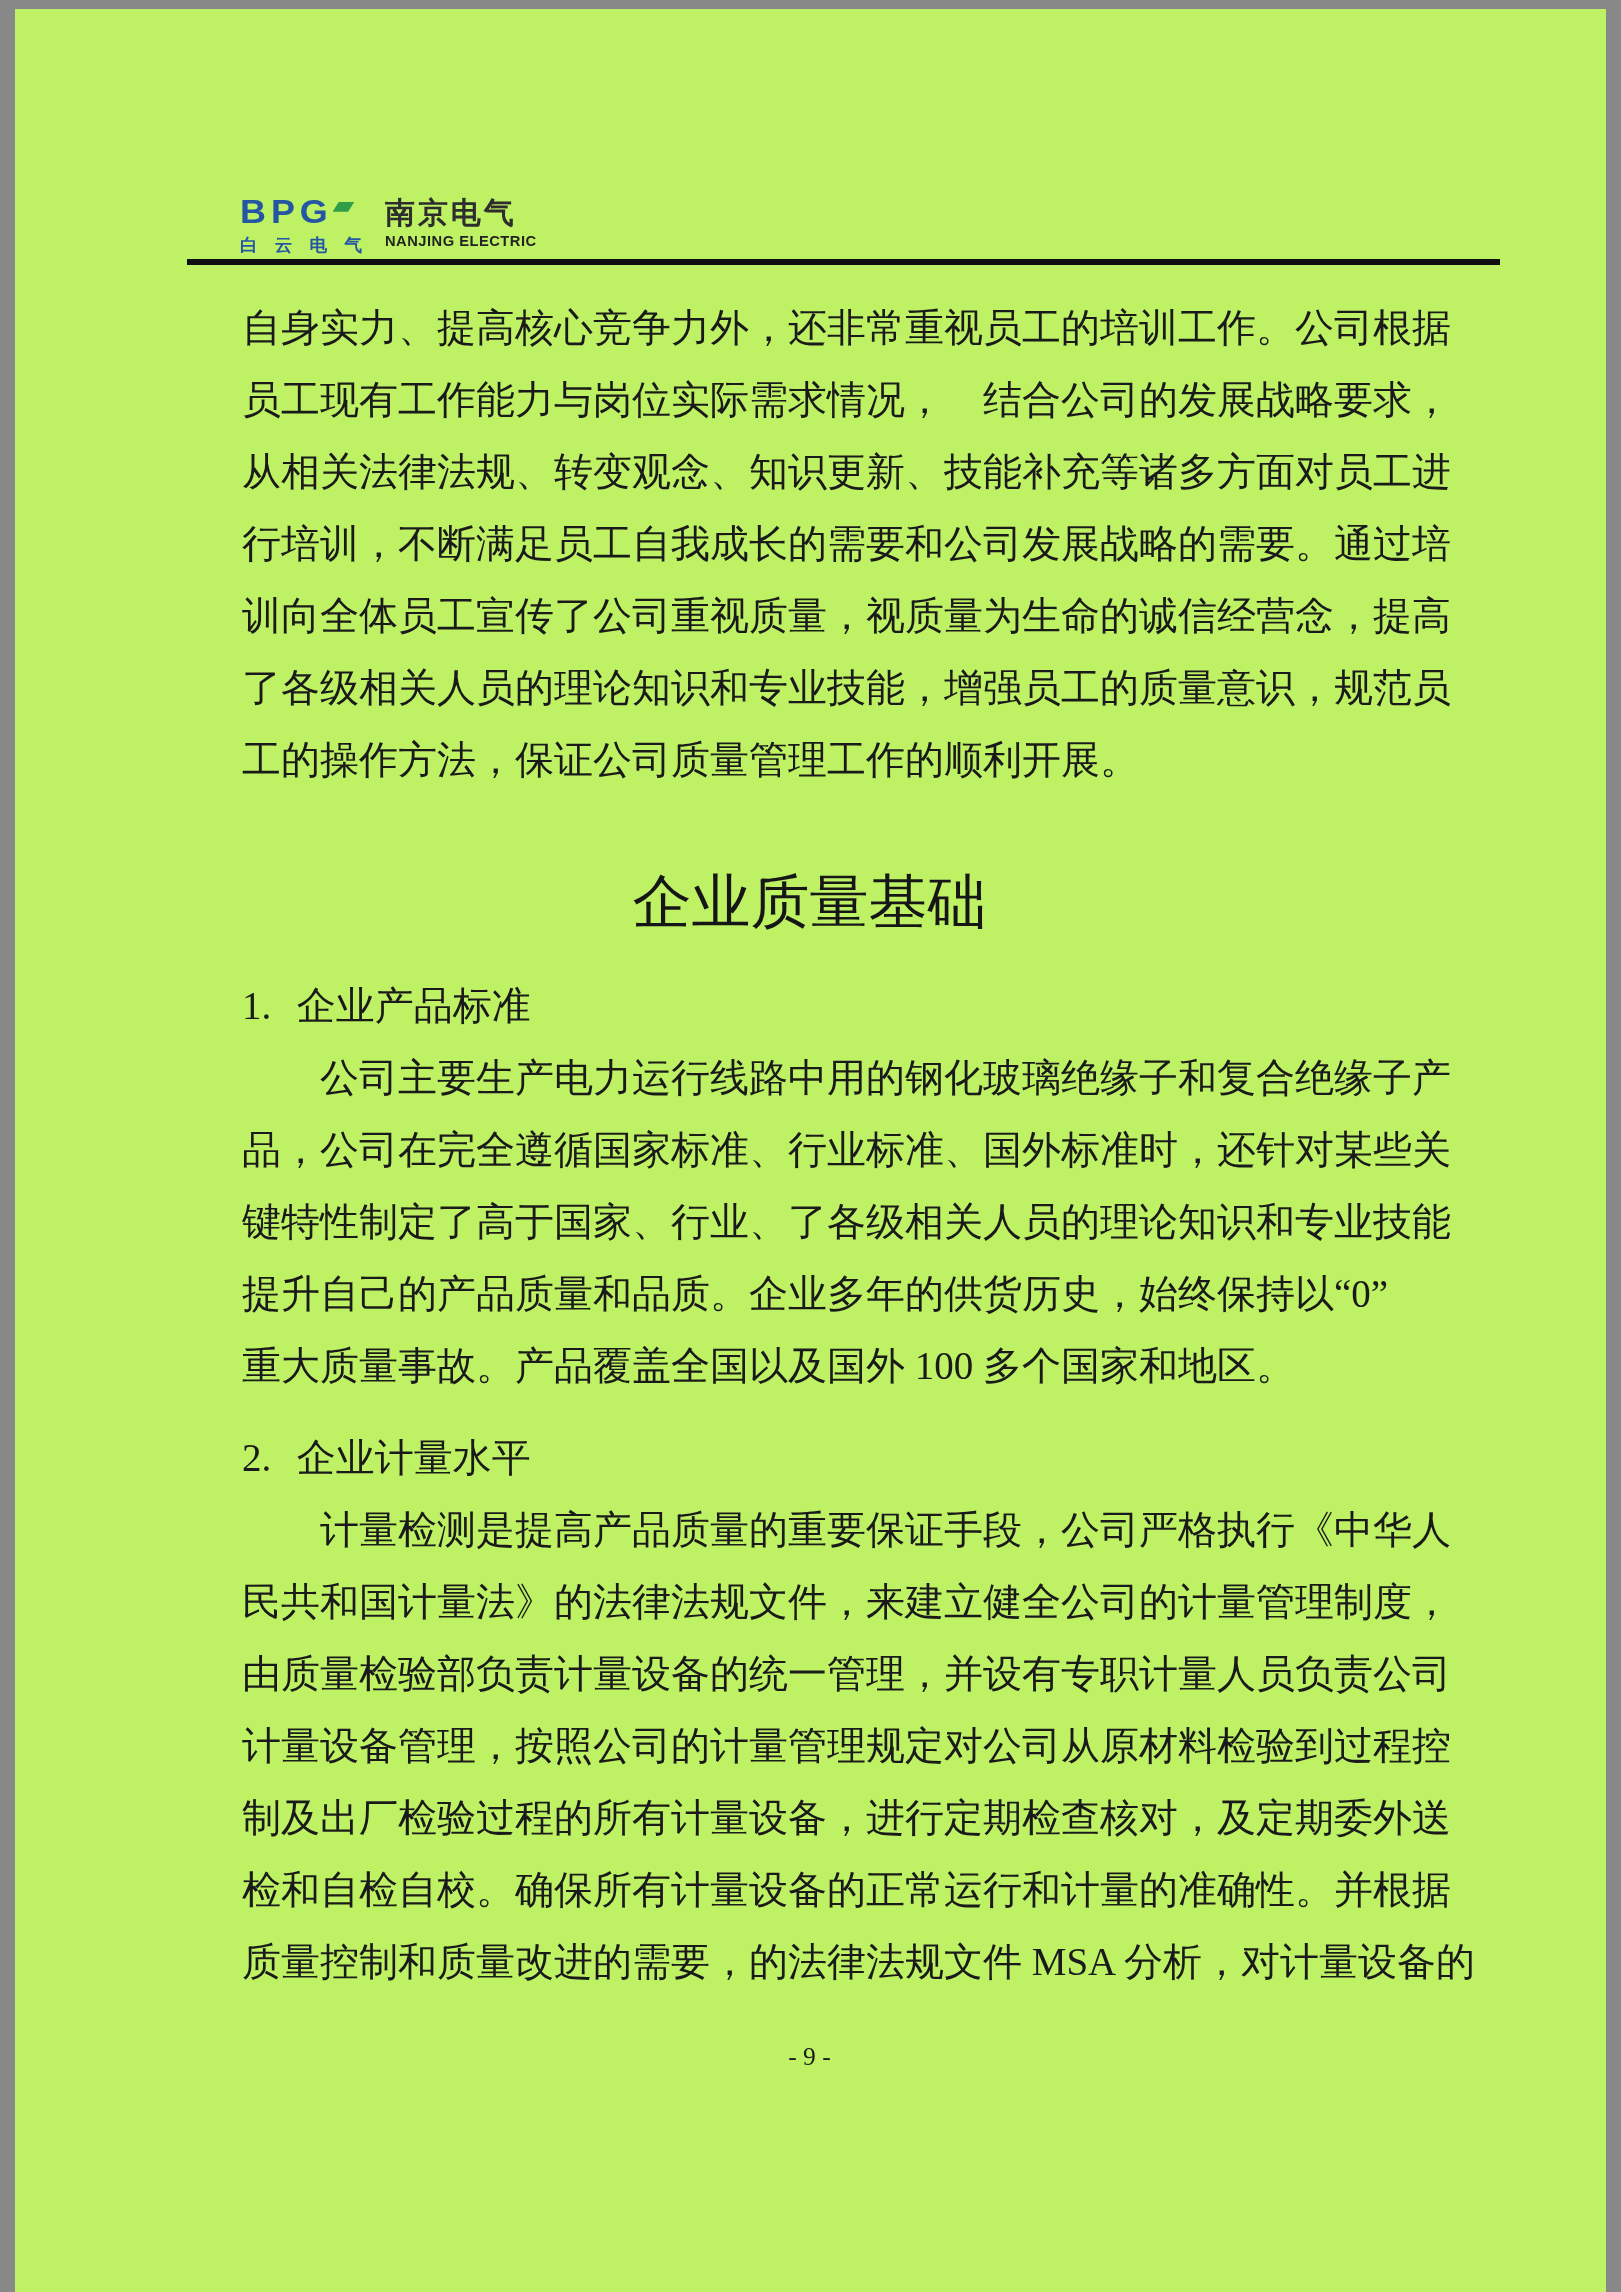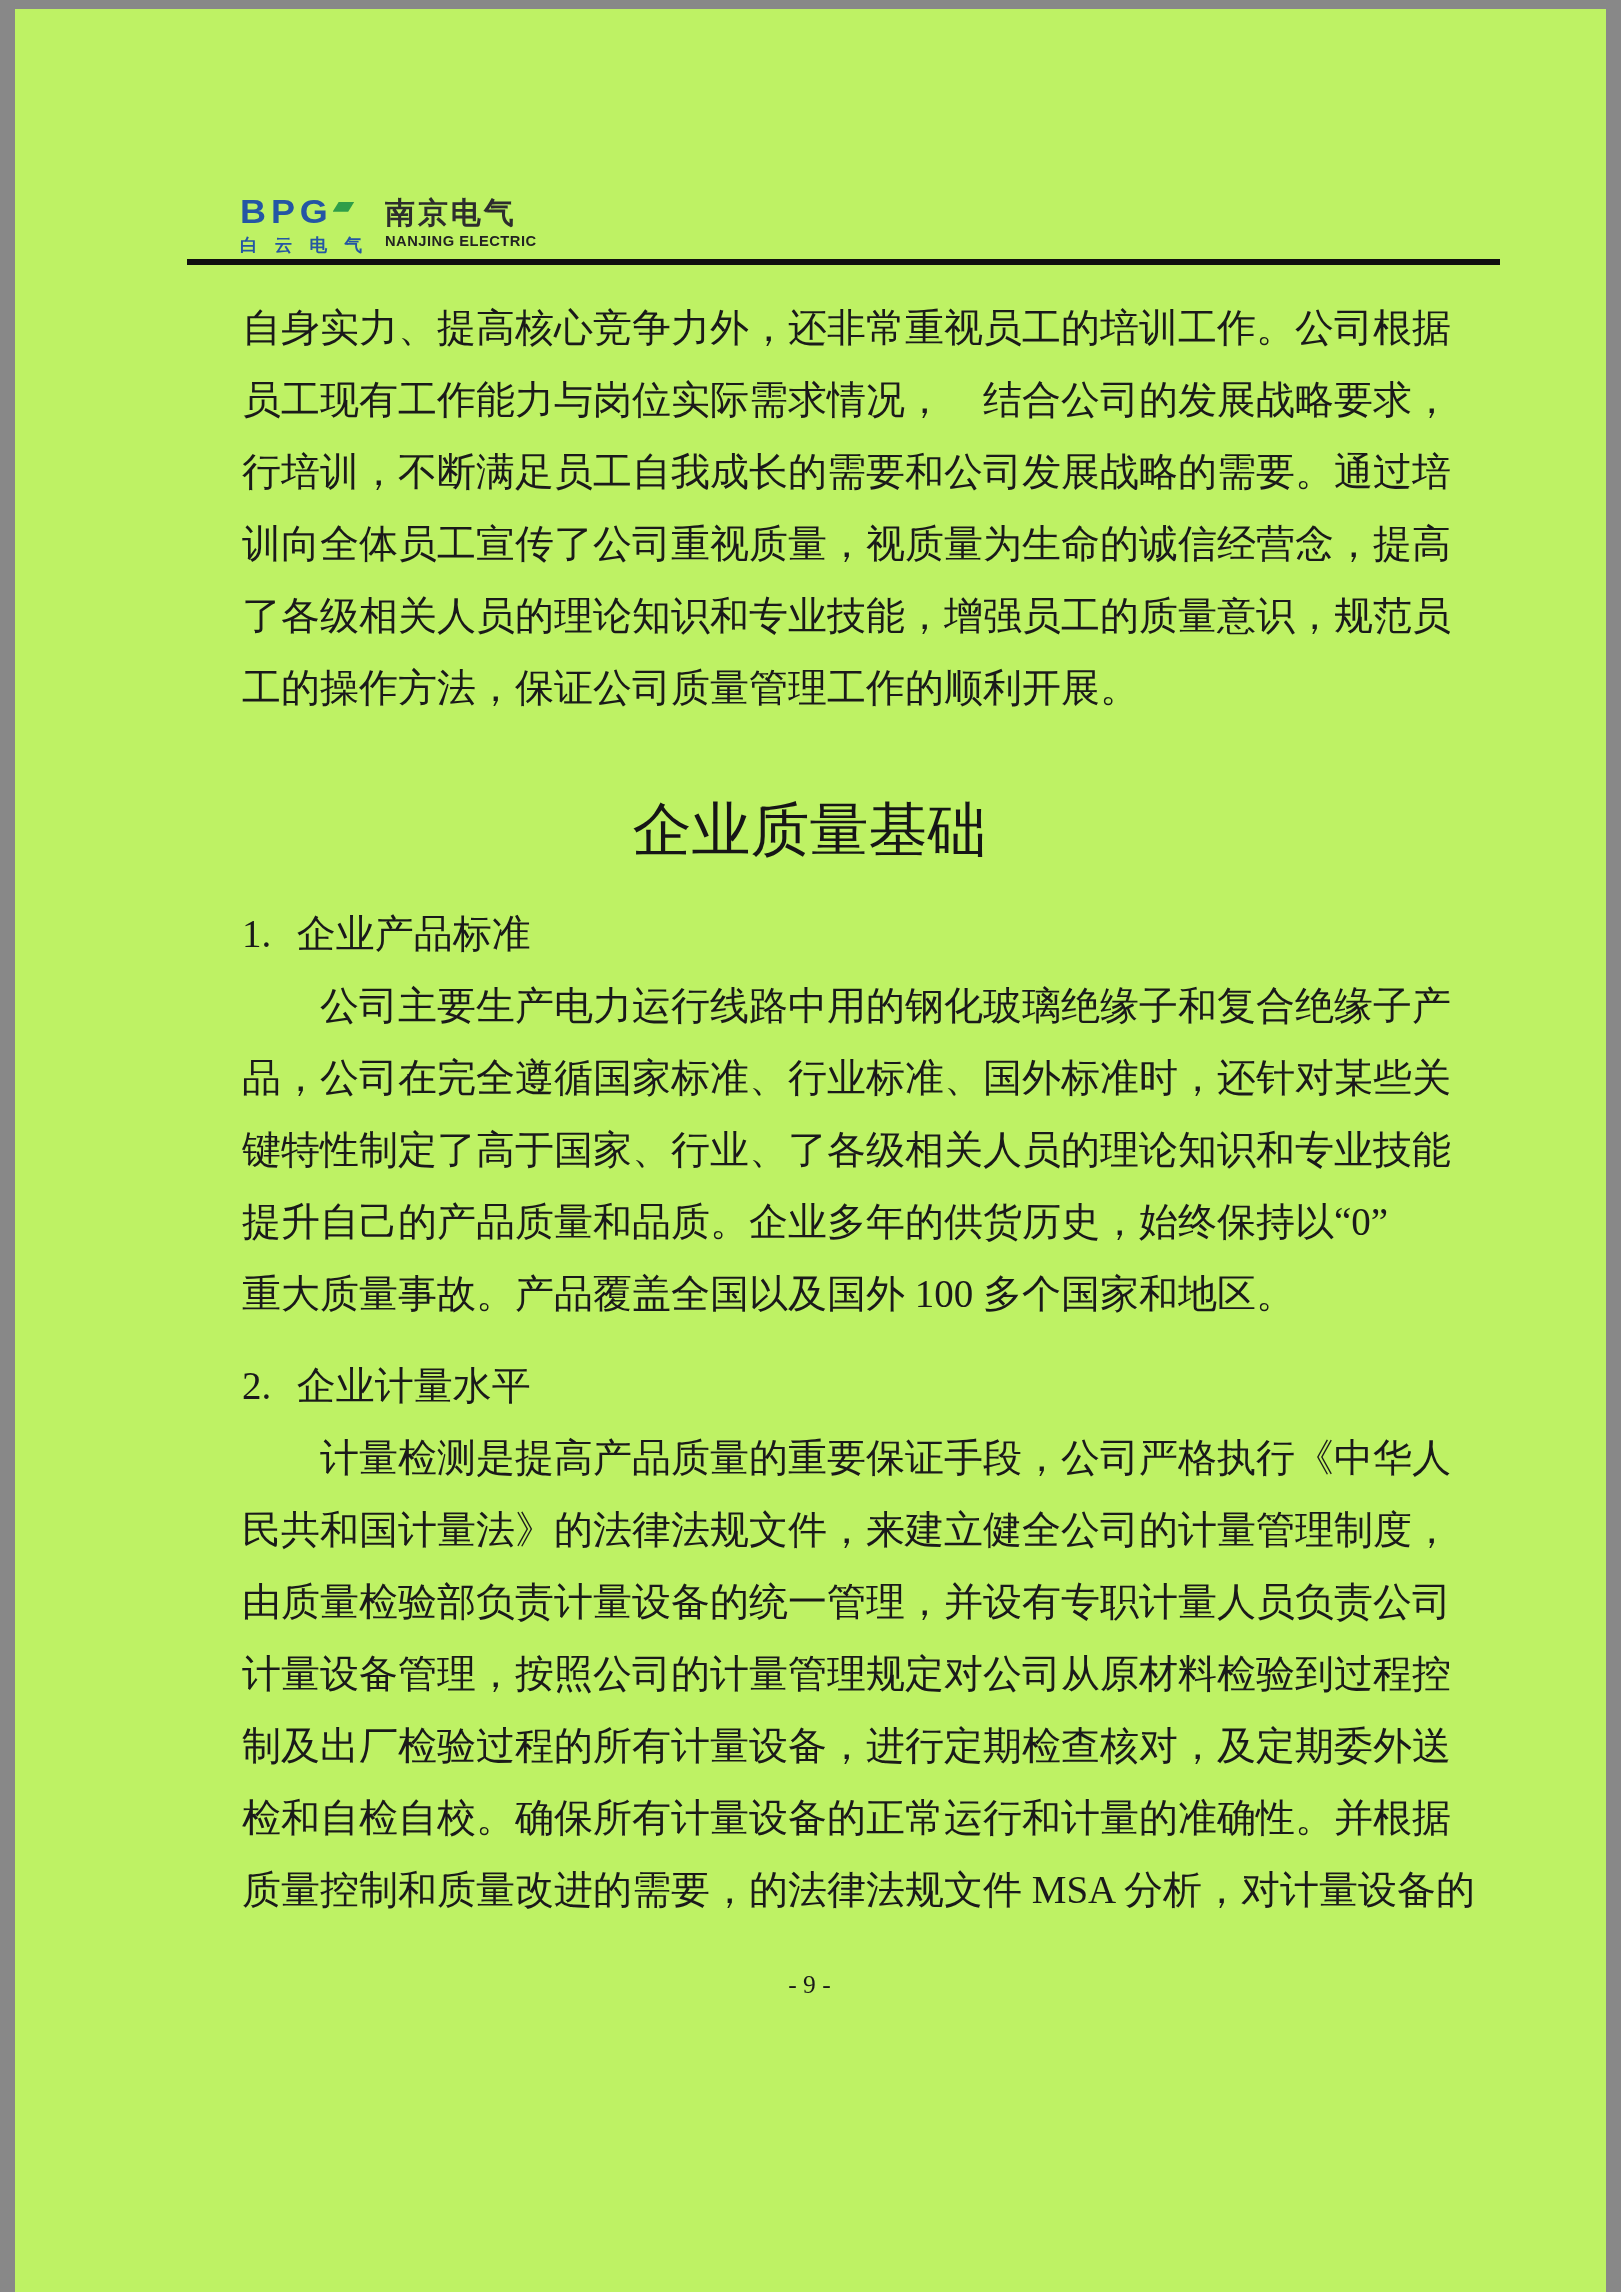--- a/index.html
+++ b/index.html
@@ -140,20 +140,21 @@
       <div class="en-name">NANJING ELECTRIC</div>
     </div>
   </div>
   <div class="header-rule"></div>
 
   <div class="main">
 
     <div class="para">
         <div class="line">自身实力、提高核心竞争力外，还非常重视员工的培训工作。公司根据</div>
         <div class="line">员工现有工作能力与岗位实际需求情况，　结合公司的发展战略要求，</div>
+        <div class="line">从相关法律法规、转变观念、知识更新、技能补充等诸多方面对员工进</div>
         <div class="line">行培训，不断满足员工自我成长的需要和公司发展战略的需要。通过培</div>
         <div class="line">训向全体员工宣传了公司重视质量，视质量为生命的诚信经营念，提高</div>
         <div class="line">了各级相关人员的理论知识和专业技能，增强员工的质量意识，规范员</div>
         <div class="line last">工的操作方法，保证公司质量管理工作的顺利开展。</div>
       </div>
 
     <h1 class="main-title">企业质量基础</h1>
 
     <div class="section-heading">
       <span class="sec-num">1.</span><span>企业产品标准</span>

